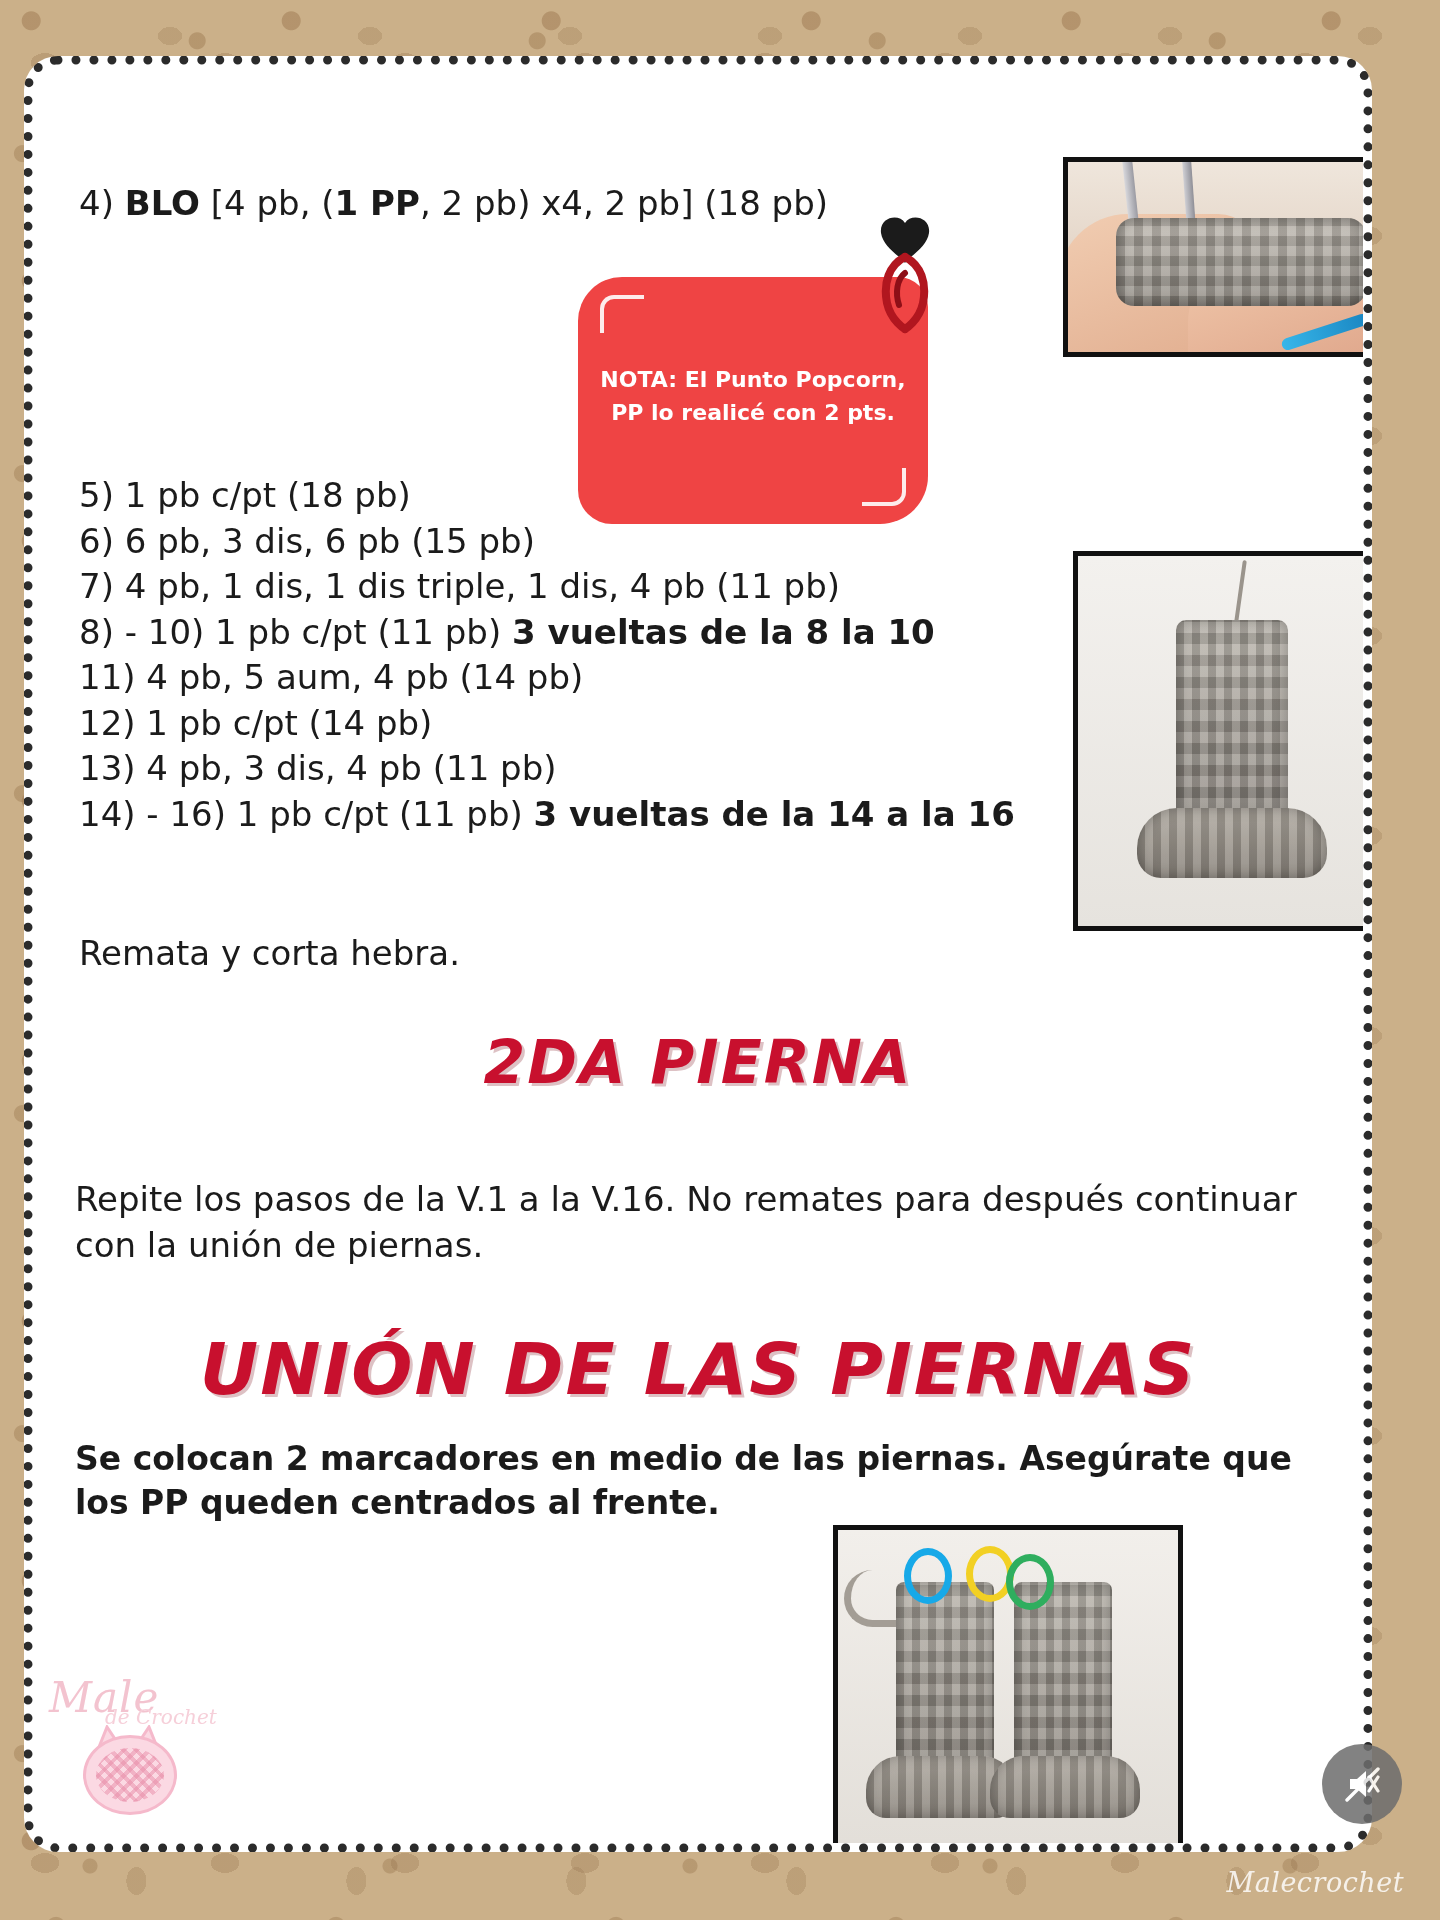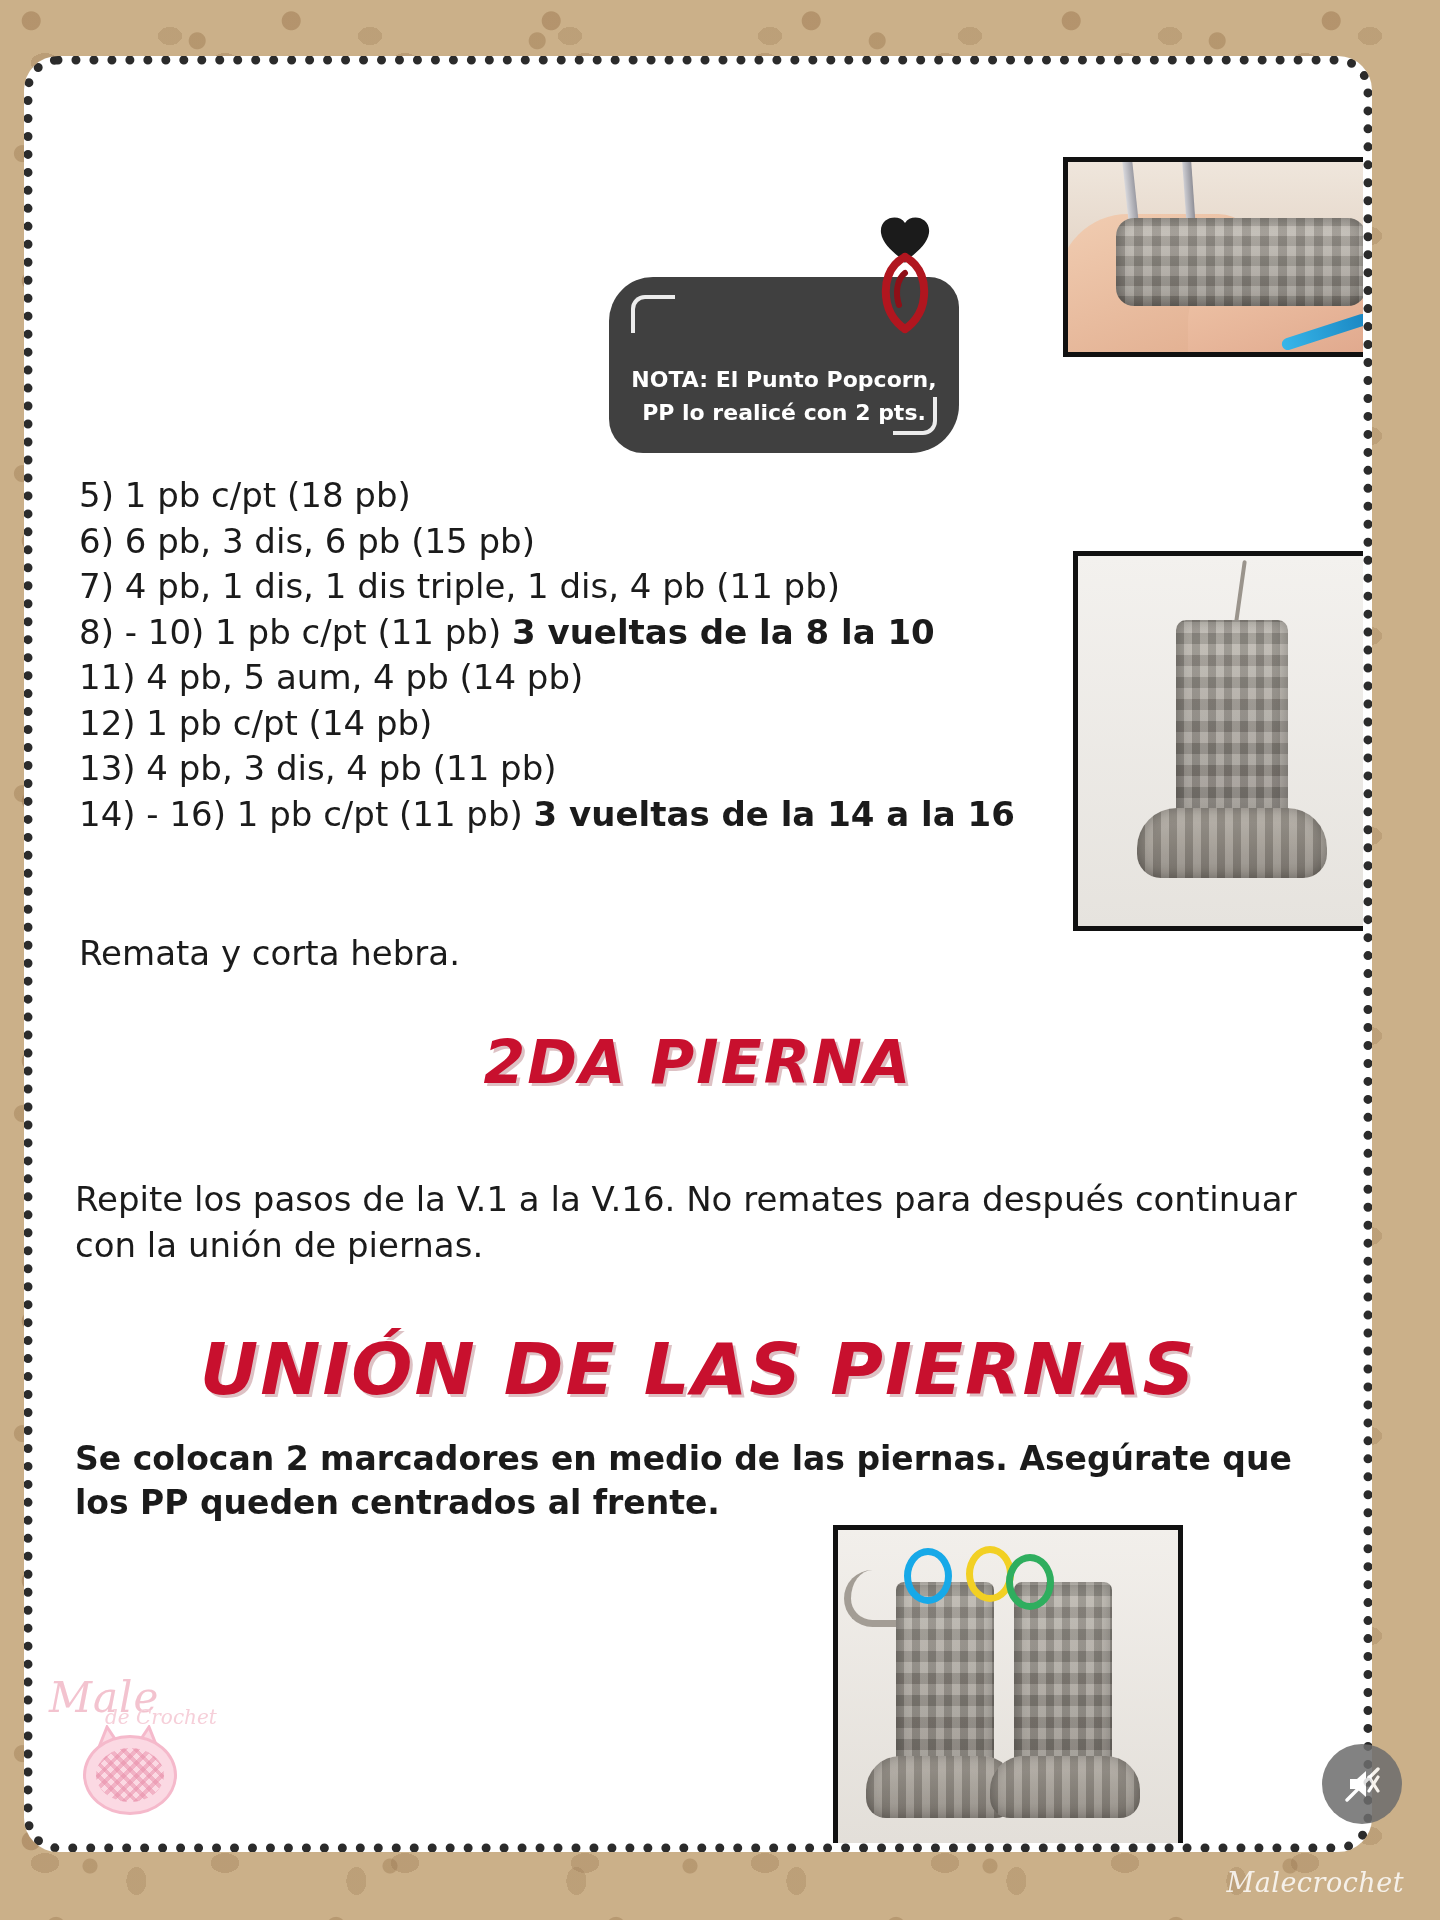--- a/index.html
+++ b/index.html
@@ -127,25 +127,24 @@
     font-size: 33px;
     line-height: 1.32;
   }
 
   
   .note {
     position: absolute;
     left: 545px;
     top: 212px;
     width: 350px;
-    height: 176px;
-    background: #404040;
+    height: 247px;
+    background: #ef4444;
     border-radius: 44px 30px 48px 34px;
     box-shadow: inset 0 0 0 0 #fff;
-    margin-left: 31px;
   }
   .note .corner-tl {
     position: absolute;
     left: 22px; top: 18px;
     width: 40px; height: 34px;
     border-left: 4px solid #ffffff;
     border-top: 4px solid #ffffff;
     border-radius: 14px 0 0 0;
     opacity: .9;
   }
@@ -379,20 +378,23 @@
   }
 </style>
 </head>
 <body>
 
 <div class="bg"></div>
 
 <div class="card">
   <div class="inner">
 
+    <div class="row-4">
+      <span>4) </span><b>BLO</b><span> [4 pb, (</span><b>1 PP</b><span>, 2 pb) x4, 2 pb] (18 pb)</span>
+    </div>
 
     <div style="position:absolute; left:46px; top:408px;">
       <div class="row">5) 1 pb c/pt (18 pb)</div>
       <div class="row">6) 6 pb, 3 dis, 6 pb (15 pb)</div>
       <div class="row">7) 4 pb, 1 dis, 1 dis triple, 1 dis, 4 pb (11 pb)</div>
       <div class="row">
         <span>8) - 10) 1 pb c/pt (11 pb) </span><b>3 vueltas de la 8 la 10</b>
       </div>
       <div class="row">11) 4 pb, 5 aum, 4 pb (14 pb)</div>
       <div class="row">12) 1 pb c/pt (14 pb)</div>

